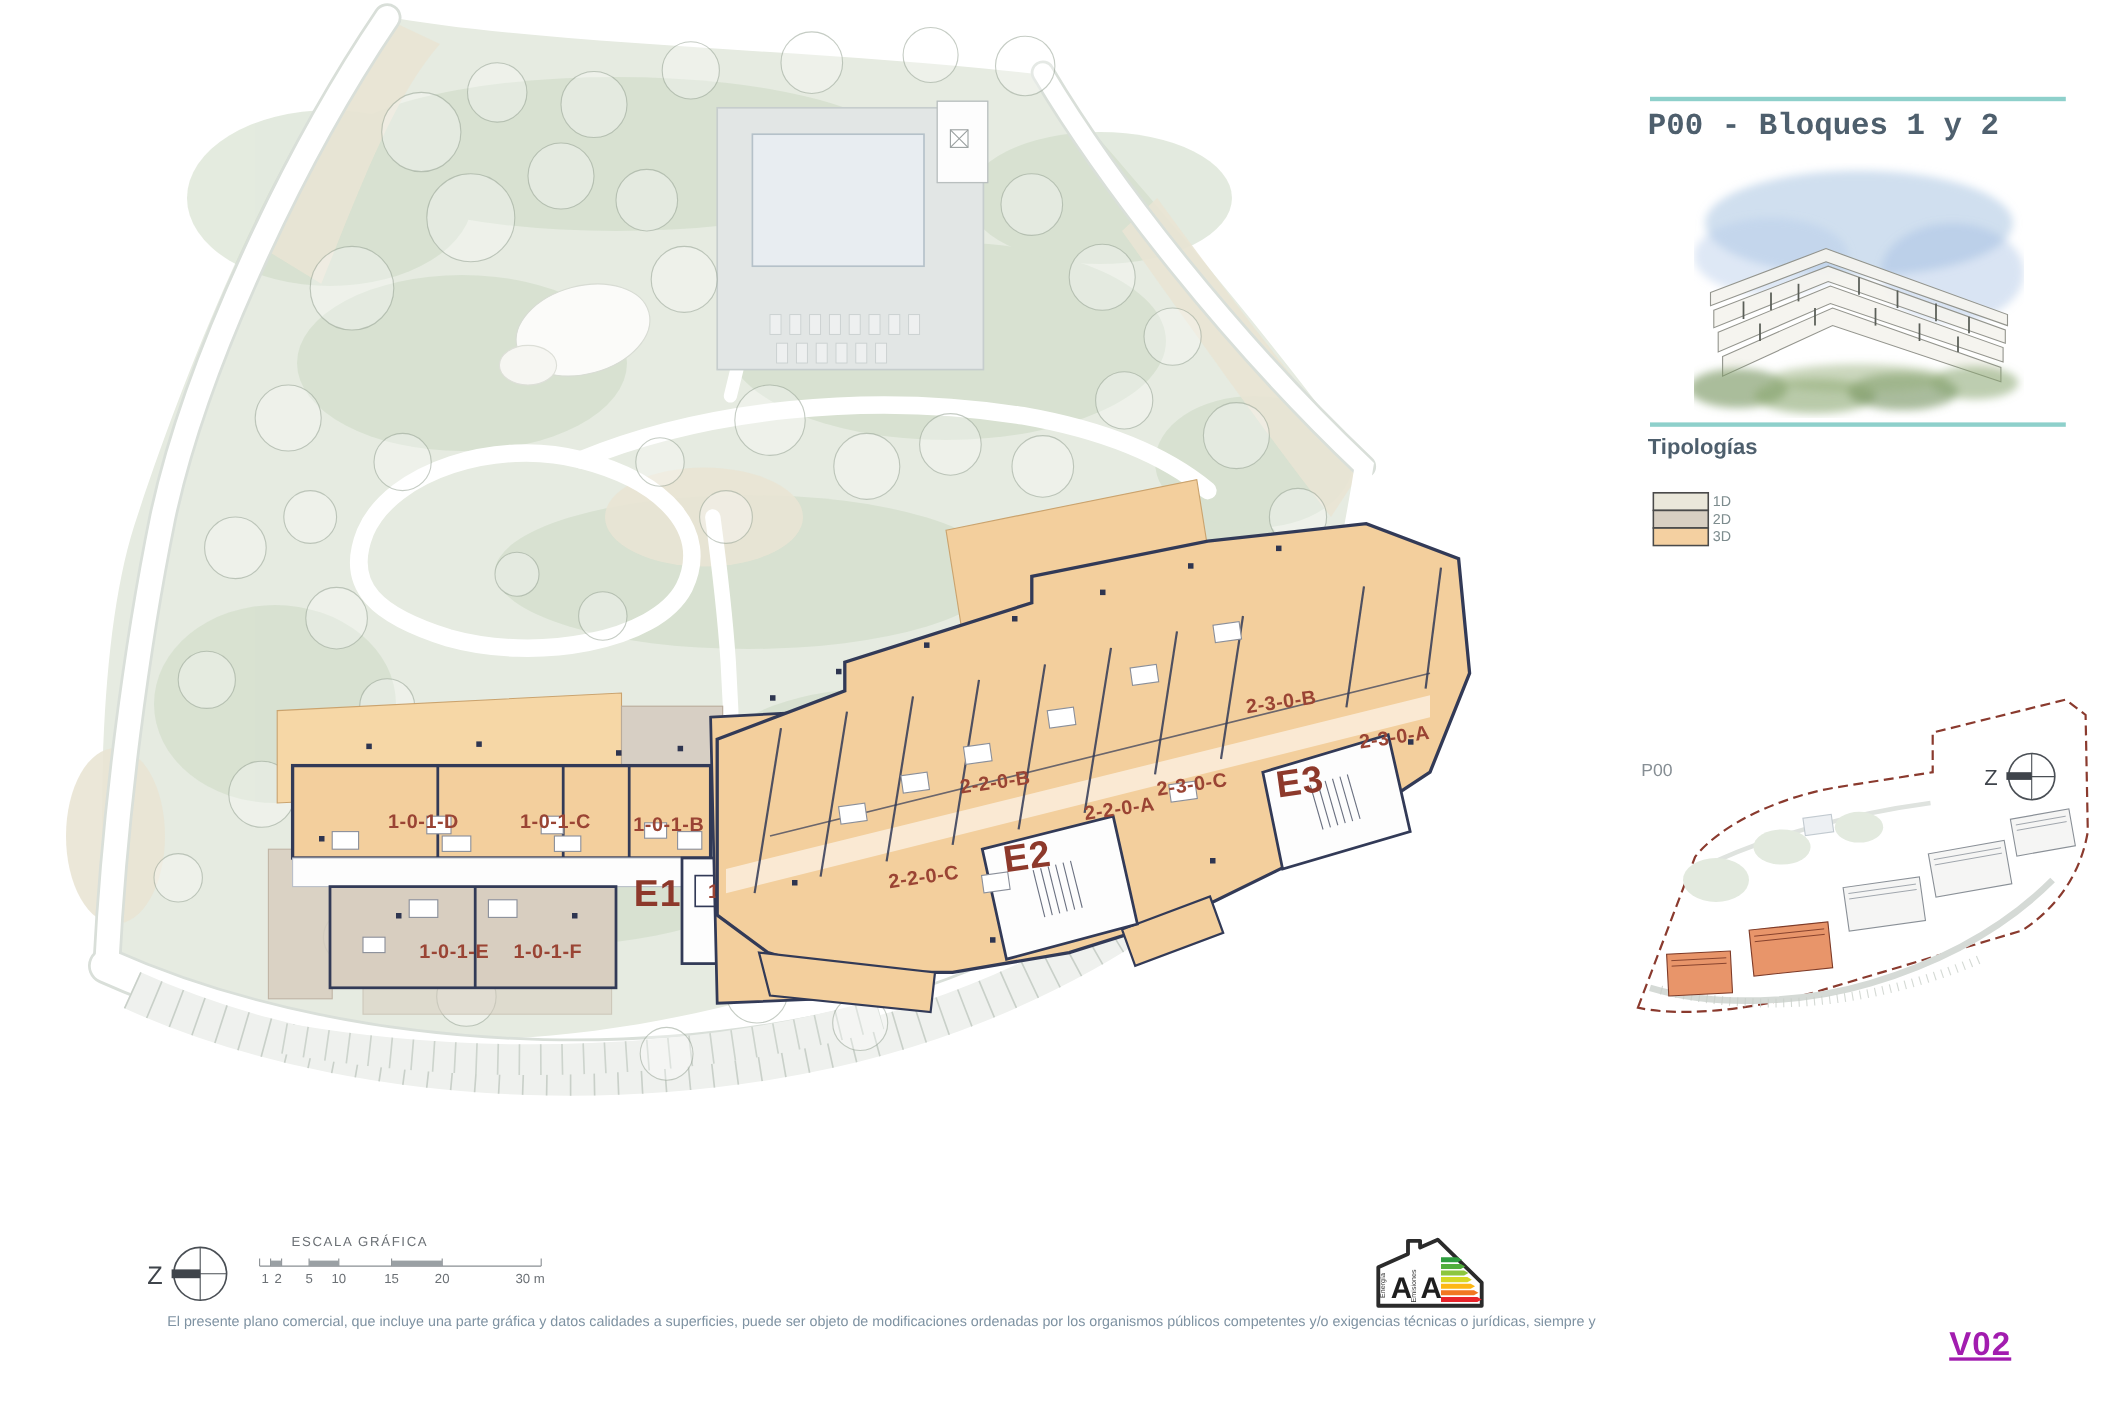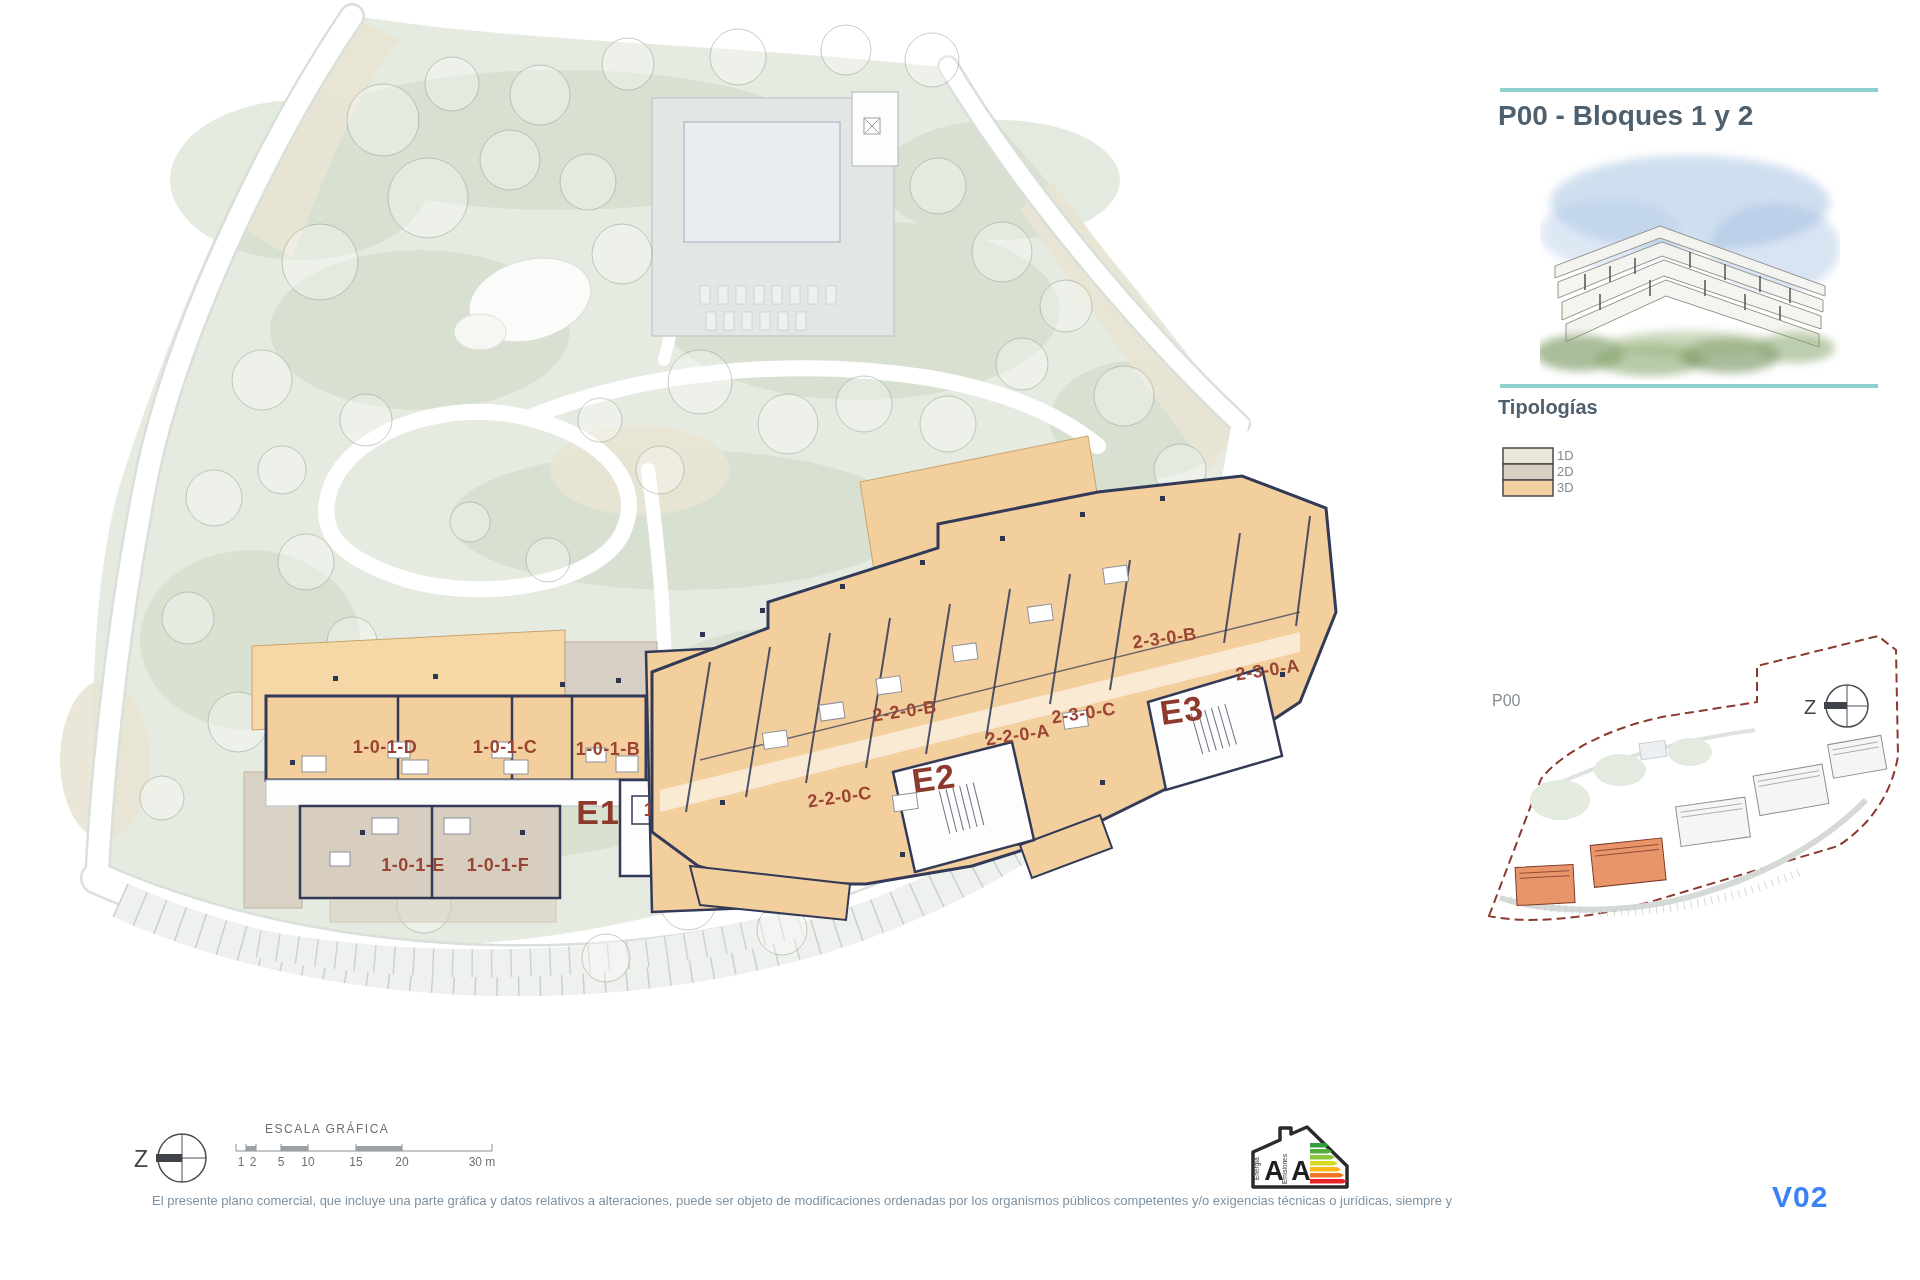--- a/index.html
+++ b/index.html
@@ -4,29 +4,29 @@
 <style>
   html,body{margin:0;padding:0;background:#ffffff;}
   .page{position:relative;width:1920px;height:1280px;background:#ffffff;overflow:hidden;
         font-family:"Liberation Sans", sans-serif;}
   .abs{position:absolute;}
   svg text{font-family:"Liberation Sans", sans-serif;}
   .unit-label{fill:#9a4434;font-weight:bold;font-size:18px;letter-spacing:.5px;}
   .core-label{fill:#8d392b;font-weight:bold;font-size:34px;letter-spacing:1px;}
   .tick-label{fill:#6b7075;font-size:12px;}
   .rule{position:absolute;height:4px;width:378px;left:1500px;background:#8ed0cb;}
-  .panel-title{position:absolute;left:1498px;top:100px;font-size:28px;font-weight:bold;color:#4e5f6d;}
+  .panel-title{position:absolute;left:1498px;top:100px;font-size:28px;font-weight:bold;color:#4e5f6d;font-family:Liberation Mono, monospace;}
   .typologies-title{position:absolute;left:1498px;top:396px;font-size:20px;font-weight:bold;color:#4e5f6d;}
   .legend{position:absolute;left:1502px;top:447px;}
   .legend-row{display:flex;align-items:center;height:17px;}
   .legend-row svg{display:block;}
   .legend-label{font-size:13px;color:#7d8c8e;margin-left:3px;line-height:17px;}
   .p00-label{position:absolute;left:1492px;top:692px;font-size:16px;color:#868e94;}
   .disclaimer{position:absolute;left:152px;top:1193px;width:1300px;font-size:13px;line-height:16px;color:#7e92a2;}
-  .version{position:absolute;left:1772px;top:1180px;font-size:30px;font-weight:bold;color:#3b82f6;letter-spacing:1px;}
+  .version{position:absolute;left:1772px;top:1206px;font-size:30px;font-weight:bold;color:#a21caf;letter-spacing:1px;text-decoration:underline;}
   .panel-image{position:absolute;left:1540px;top:148px;}
 </style>
 </head>
 <body>
 
 <div class="page">
 
   <svg class="abs" style="left:0;top:0" width="1920" height="1280" viewBox="0 0 1920 1280">
 
     <g>
@@ -475,17 +475,17 @@
       <svg width="52" height="18">
         <rect x="1" y="1" width="50" height="16" stroke="#4a4a4a" stroke-width="1.5" fill="#f4d0a1"></rect>
       </svg>
       <span class="legend-label">3D</span>
     </div>
   </div>
 
   <div class="p00-label">P00</div>
 
   <div class="disclaimer">
-    <div>El presente plano comercial, que incluye una parte gráfica y datos relativos a alteraciones, puede ser objeto de modificaciones ordenadas por los organismos públicos competentes y/o exigencias técnicas o jurídicas, siempre y</div>
+    <div>El presente plano comercial, que incluye una parte gráfica y datos calidades a superficies, puede ser objeto de modificaciones ordenadas por los organismos públicos competentes y/o exigencias técnicas o jurídicas, siempre y</div>
   </div>
   <div class="version">V02</div>
 
 </div>
 
 </body></html>

